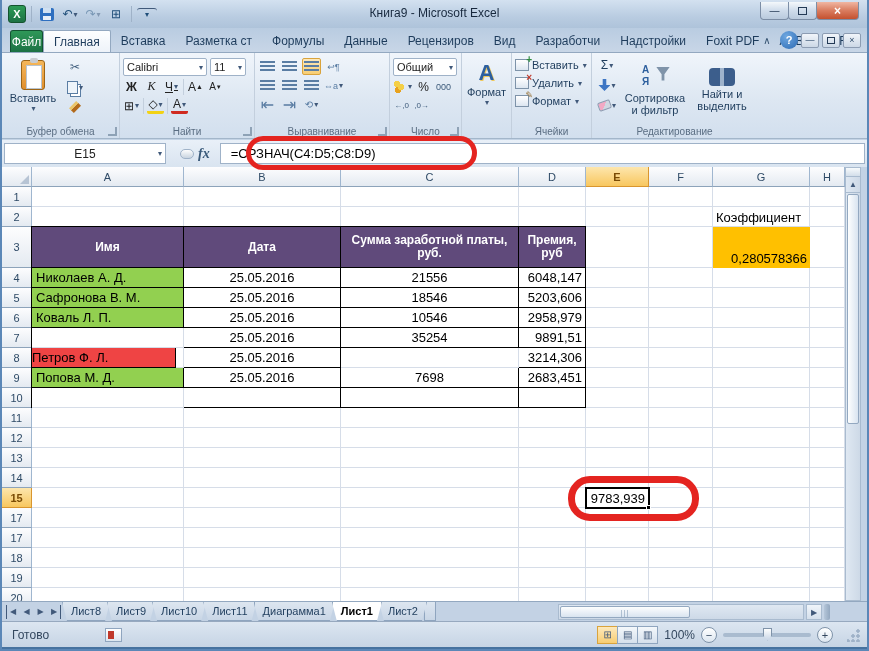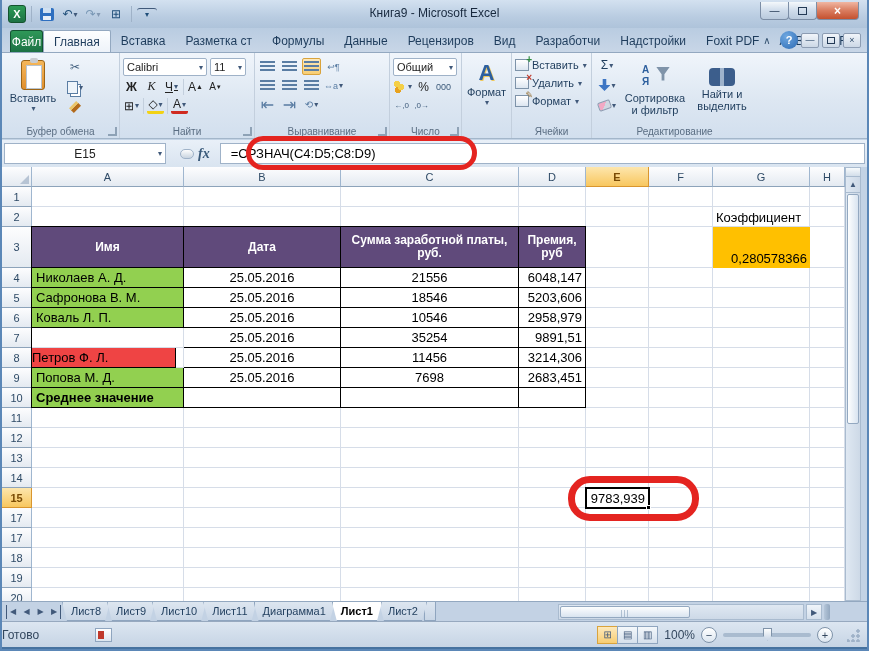--- a/index.html
+++ b/index.html
@@ -167,21 +167,21 @@
   .harrow { position:absolute; left:804px; top:2px; width:16px; height:16px;
     border:1px solid #a9bbcf; background:linear-gradient(#f0f5fa,#d5e0ec);
     display:flex; align-items:center; justify-content:center; font-size:8px; color:#41597a; }
   .tsplit { position:absolute; left:822px; top:2px; width:6px; height:16px;
     background:linear-gradient(90deg,#b5c6d9,#93a8c0); border-radius:2px; }
 
   
   #statusbar { position:absolute; left:2px; top:621px; width:865px; height:26px;
     background:linear-gradient(#dce6f1,#c6d4e4); border-top:1px solid #97a9bf;
     display:flex; align-items:center; font-size:12px; color:#33475e; }
-  #ready { }
+  #ready { margin-left:10px; }
   #macro-btn { margin-left:56px; width:17px; height:14px; border:1px solid #8fa5bf;
     background:linear-gradient(#fff,#dbe5ef); position:relative; }
   #macro-btn::after { content:""; position:absolute; left:2px; top:2px; width:6px; height:8px; background:#c0392b; }
   #sb-right { position:absolute; right:6px; display:flex; align-items:center; gap:6px; }
   .viewbtn { width:21px; height:18px; border:1px solid #8fa5bf; background:linear-gradient(#f4f8fb,#d5e0ec);
     display:flex; align-items:center; justify-content:center; font-size:10px; color:#41597a; margin-left:-1px; }
   .viewbtn.active { background:linear-gradient(#fde9bc,#f7cd72); border-color:#d9a33c; }
   .zoombtn { width:16px; height:16px; border-radius:50%; border:1px solid #7f93a9;
     background:linear-gradient(#fff,#dce6f0); display:flex; align-items:center; justify-content:center;
     font-size:11px; color:#33475e; }
@@ -636,27 +636,25 @@
       <div class="tcell" style="left: 517px; top: 121px; width: 67px; height: 20px; z-index: 5; background: rgb(255, 255, 255); justify-content: flex-end; padding-right: 3px;">5203,606</div>
       <div class="tcell" style="left: 30px; top: 141px; width: 152px; height: 20px; z-index: 5; background: rgb(146, 208, 80); justify-content: flex-start; padding-left: 4px;">Коваль Л. П.</div>
       <div class="tcell" style="left: 182px; top: 141px; width: 157px; height: 20px; z-index: 5; background: rgb(255, 255, 255); justify-content: center;">25.05.2016</div>
       <div class="tcell" style="left: 339px; top: 141px; width: 178px; height: 20px; z-index: 5; background: rgb(255, 255, 255); justify-content: center;">10546</div>
       <div class="tcell" style="left: 517px; top: 141px; width: 67px; height: 20px; z-index: 5; background: rgb(255, 255, 255); justify-content: flex-end; padding-right: 3px;">2958,979</div>
       <div class="tcell" style="left: 182px; top: 161px; width: 157px; height: 20px; z-index: 5; background: rgb(255, 255, 255); justify-content: center;">25.05.2016</div>
       <div class="tcell" style="left: 339px; top: 161px; width: 178px; height: 20px; z-index: 5; background: rgb(255, 255, 255); justify-content: center;">35254</div>
       <div class="tcell" style="left: 517px; top: 161px; width: 67px; height: 20px; z-index: 5; background: rgb(255, 255, 255); justify-content: flex-end; padding-right: 3px;">9891,51</div>
       <div class="tcell" style="left: 30px; top: 181px; width: 144px; height: 20px; z-index: 5; background: #ef4444; justify-content: flex-start; ">Петров Ф. Л.</div>
       <div class="tcell" style="left: 182px; top: 181px; width: 157px; height: 20px; z-index: 5; background: rgb(255, 255, 255); justify-content: center;">25.05.2016</div>
-      <div class="tcell" style="left: 339px; top: 181px; width: 178px; height: 20px; z-index: 5; background: rgb(255, 255, 255); justify-content: center;">11456</div>
       <div class="tcell" style="left: 517px; top: 181px; width: 67px; height: 20px; z-index: 5; background: rgb(255, 255, 255); justify-content: flex-end; padding-right: 3px;">3214,306</div>
       <div class="tcell" style="left: 30px; top: 201px; width: 152px; height: 20px; z-index: 5; background: rgb(146, 208, 80); justify-content: flex-start; padding-left: 4px;">Попова М. Д.</div>
       <div class="tcell" style="left: 182px; top: 201px; width: 157px; height: 20px; z-index: 5; background: rgb(255, 255, 255); justify-content: center;">25.05.2016</div>
       <div class="tcell" style="left: 339px; top: 201px; width: 178px; height: 20px; z-index: 5; background: rgb(255, 255, 255); justify-content: center;">7698</div>
       <div class="tcell" style="left: 517px; top: 201px; width: 67px; height: 20px; z-index: 5; background: rgb(255, 255, 255); justify-content: flex-end; padding-right: 3px;">2683,451</div>
-      <div class="tcell" style="left: 30px; top: 221px; width: 152px; height: 20px; background: rgb(146, 208, 80); font-weight: bold; padding-left: 4px; z-index: 5;">Среднее значение</div>
       <div class="tcell" style="left: 182px; top: 221px; width: 157px; height: 20px; background: rgb(255, 255, 255); z-index: 5;"></div>
       <div class="tcell" style="left: 339px; top: 221px; width: 178px; height: 20px; background: rgb(255, 255, 255); z-index: 5;"></div>
       <div class="tcell" style="left: 517px; top: 221px; width: 67px; height: 20px; background: rgb(255, 255, 255); z-index: 5;"></div>
       <div class="" style="position: absolute; left: 711px; top: 40px; width: 97px; height: 20px; display: flex; align-items: center; padding-left: 3px; font-size: 13px; z-index: 5;">Коэффициент</div>
       <div class="" style="position: absolute; left: 711px; top: 60px; width: 97px; height: 41px; background: rgb(255, 192, 0); display: flex; align-items: flex-end; justify-content: flex-end; padding: 2px 3px; font-size: 13px; z-index: 5;">0,280578366</div>
       <div class="" id="sel-cell" style="left: 583px; top: 320px; width: 65px; height: 22px;">9783,939</div>
       <div class="" id="sel-handle" style="left: 644px; top: 338px;"></div>
     </div>
 
   <div id="vscroll">

